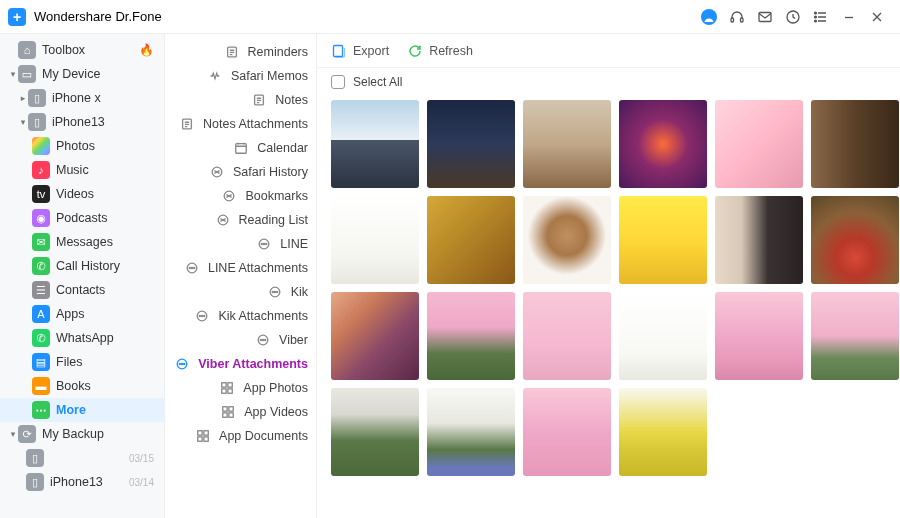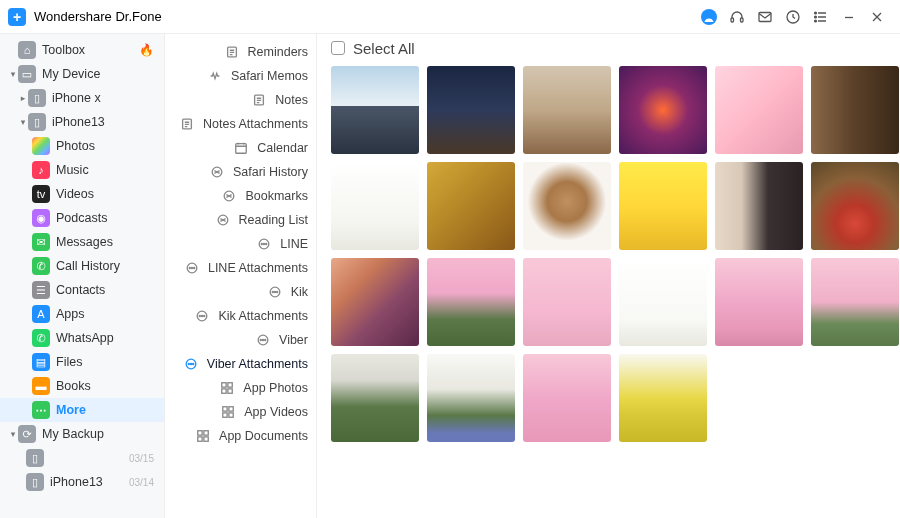--- a/index.html
+++ b/index.html
@@ -32,27 +32,27 @@
 .ico.contacts { background: #8e8e93; }
 .ico.apps { background: #1E90FF; }
 .ico.whatsapp { background: #25d366; }
 .ico.files { background: #1E90FF; }
 .ico.books { background: #ff9500; }
 .ico.more { background: #34c759; }
 .middle { width: 152px; border-right: 1px solid #eee; overflow-y: auto; font-size: 12.5px; padding-top: 6px; }
 .m-item { display: flex; align-items: center; height: 24px; padding: 0 8px; cursor: pointer; color: #444; justify-content: flex-end; }
 .m-item .mico { width: 16px; height: 16px; margin-right: 8px; display: flex; align-items: center; justify-content: center; color: #888; }
 .m-item .mico svg { width: 14px; height: 14px; stroke: #888; fill: none; stroke-width: 1.5; }
-.m-item.active { color: #0f172a; font-weight: 400; }
+.m-item.active { color: #a21caf; font-weight: 700; }
 .m-item.active .mico svg { stroke: #1E90FF; }
 .main { flex: 1; display: flex; flex-direction: column; min-width: 0; }
 .toolbar { height: 34px; display: flex; align-items: center; padding: 0 14px; gap: 18px; font-size: 12.5px; color: #555; border-bottom: 1px solid #f2f2f2; }
 .toolbar .tbtn { display: flex; align-items: center; gap: 6px; cursor: pointer; }
 .toolbar svg { width: 16px; height: 16px; }
-.selectbar { height: 28px; display: flex; align-items: center; padding: 0 14px; font-size: 15px; color: #444; }
+.selectbar { height: 28px; display: flex; align-items: center; padding: 0 14px; font-size: 12px; color: #444; }
 .selectbar .cb { width: 14px; height: 14px; border: 1.3px solid #999; border-radius: 3px; margin-right: 8px; cursor: pointer; }
 .grid-wrap { flex: 1; overflow-y: auto; padding: 4px 14px 0 14px; }
 .grid { display: grid; grid-template-columns: repeat(6, 88px); gap: 8px 8px; align-content: start; }
 .thumb { width: 88px; height: 88px; border-radius: 3px; background: #ddd; background-size: cover; background-position: center; cursor: pointer; }
 .footer { height: 22px; display: flex; align-items: center; justify-content: center; font-size: 11.5px; color: #666; border-top: 1px solid #f2f2f2; }
 
 .sidebar::-webkit-scrollbar, .middle::-webkit-scrollbar { width: 6px; }
 .sidebar::-webkit-scrollbar-thumb, .middle::-webkit-scrollbar-thumb { background: #d0d3d8; border-radius: 3px; }
 </style>
 </head>
@@ -364,20 +364,36 @@
               <rect x="9" y="2" width="5" height="5"></rect>
               <rect x="2" y="9" width="5" height="5"></rect>
               <rect x="9" y="9" width="5" height="5"></rect>
             </svg>
           </span>
           <span>App Documents</span>
         </div>
       </div>
 
   <div class="main">
+    <div class="toolbar">
+      <div class="tbtn">
+        <svg viewBox="0 0 16 16" fill="none" stroke="#1E90FF" stroke-width="1.3">
+              <rect x="2.5" y="2.5" width="9" height="11" rx="1"></rect>
+              <path d="M13.5 5v8a1 1 0 01-1 1h-8" stroke-opacity="0.5"></path>
+            </svg>
+        <span>Export</span>
+      </div>
+      <div class="tbtn">
+        <svg viewBox="0 0 16 16" fill="none" stroke="#34c759" stroke-width="1.5">
+              <path d="M13 8a5 5 0 11-1.5-3.5L13 3"></path>
+              <path d="M13 3v3h-3"></path>
+            </svg>
+        <span>Refresh</span>
+      </div>
+    </div>
     <div class="selectbar">
       <div class="cb"></div>
       <span>Select All</span>
     </div>
     <div class="grid-wrap">
       <div class="grid" id="thumb-grid">
             <div class="thumb" style="background:linear-gradient(180deg,#b8d4e8 0%,#e8f0f5 45%,#4a5668 45%,#2a3340 100%);"></div>
             <div class="thumb" style="background:linear-gradient(180deg,#1a2642 0%,#2d3a5a 50%,#4a3828 100%);"></div>
             <div class="thumb" style="background:linear-gradient(180deg,#d4c5b0 0%,#c0a888 50%,#8a6848 100%);"></div>
             <div class="thumb" style="background:radial-gradient(circle at 50% 50%,#ff6b35 0%,#8b2a6b 40%,#4a1a5a 100%);"></div>

